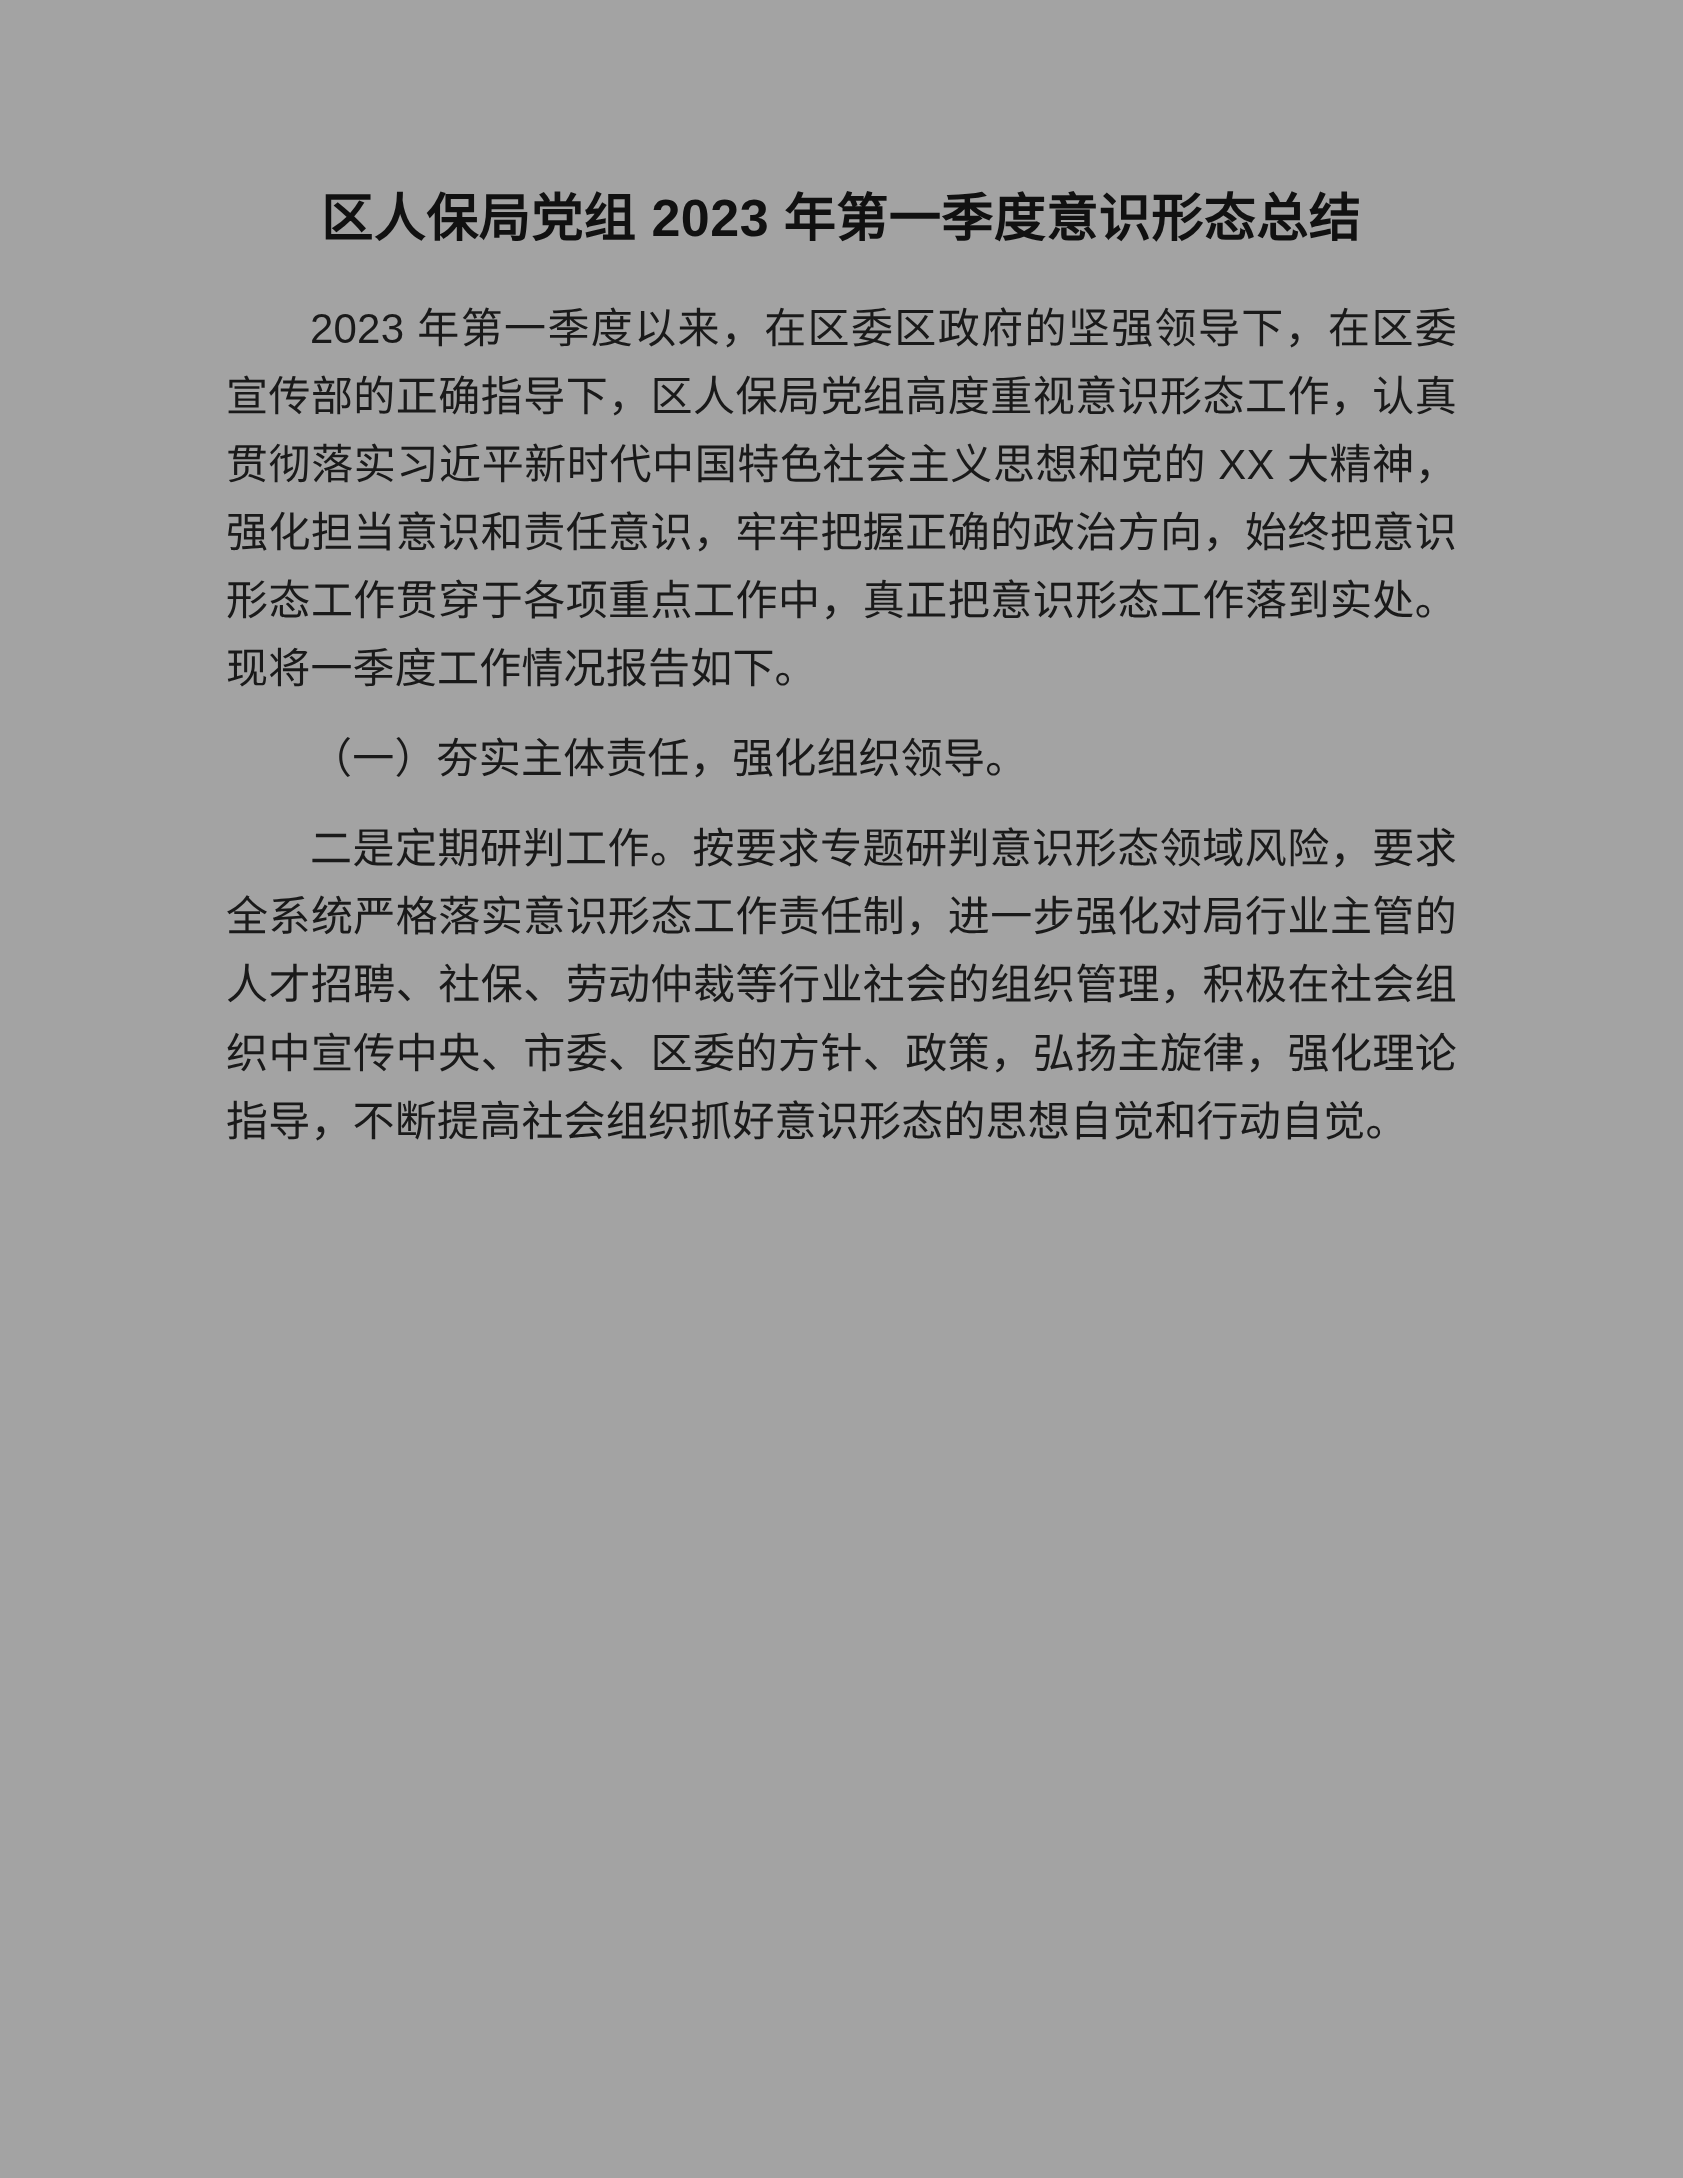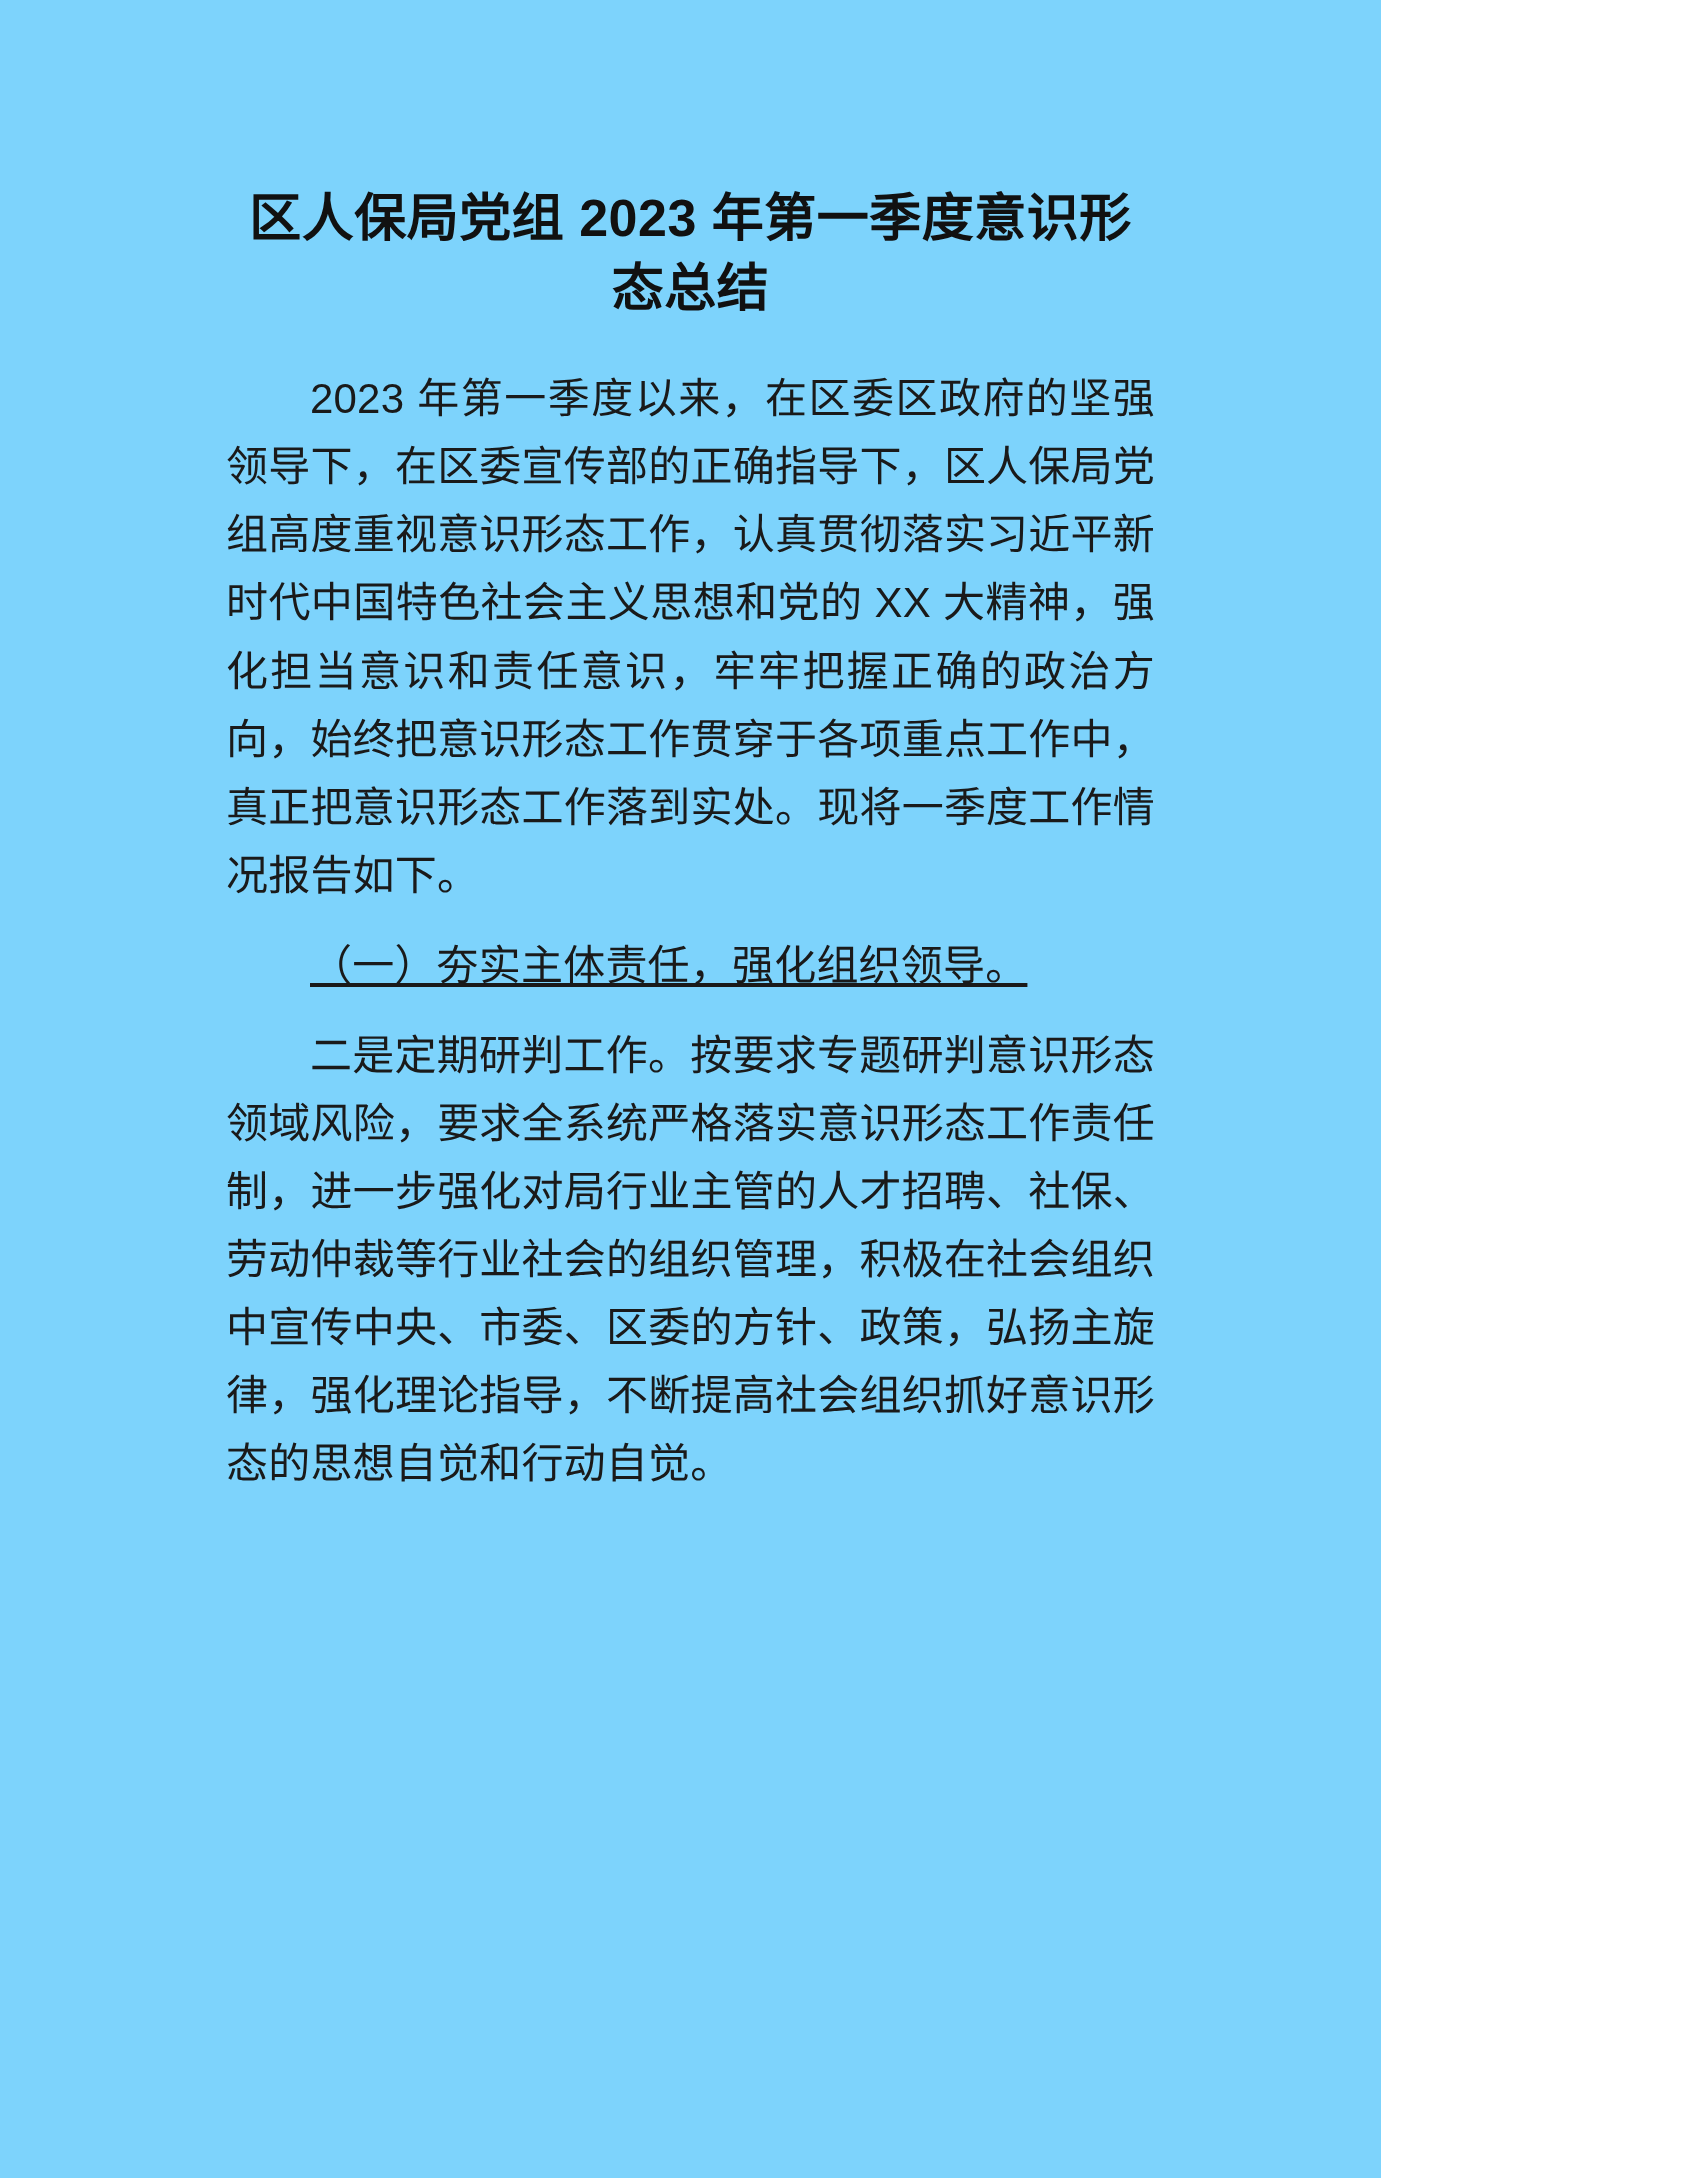--- a/index.html
+++ b/index.html
@@ -9,25 +9,25 @@
     background: #ffffff;
   }
   body {
     width: 1683px;
     min-height: 2178px;
     font-family: "Liberation Sans", "DejaVu Sans", sans-serif;
     color: #1a1a1a;
     -webkit-font-smoothing: antialiased;
   }
   .page {
-    width: 1381px;
+    width: 1683px;
     min-height: 2178px;
     box-sizing: border-box;
     padding: 183px 226px 119px 226px;
-    background: #7dd3fc;
+    background: #a3a3a3;
   }
   .doc-title {
     font-size: 52px;
     font-weight: 700;
     line-height: 1.35;
     text-align: center;
     letter-spacing: 0.5px;
     margin: 0 0 42px 0;
     color: #111111;
   }
@@ -45,21 +45,20 @@
     letter-spacing: 0.2px;
   }
   .para:last-child {
     margin-bottom: 0;
   }
   .heading-1 {
     margin: 0 0 22px 0;
   }
   .heading-2 {
     margin: 0 0 22px 0;
-    text-decoration: underline;
   }
 </style>
 </head>
 <body>
 
 <div class="page">
 
   <h1 class="doc-title">区人保局党组 2023 年第一季度意识形态总结</h1>
 
   <div class="doc-body">

